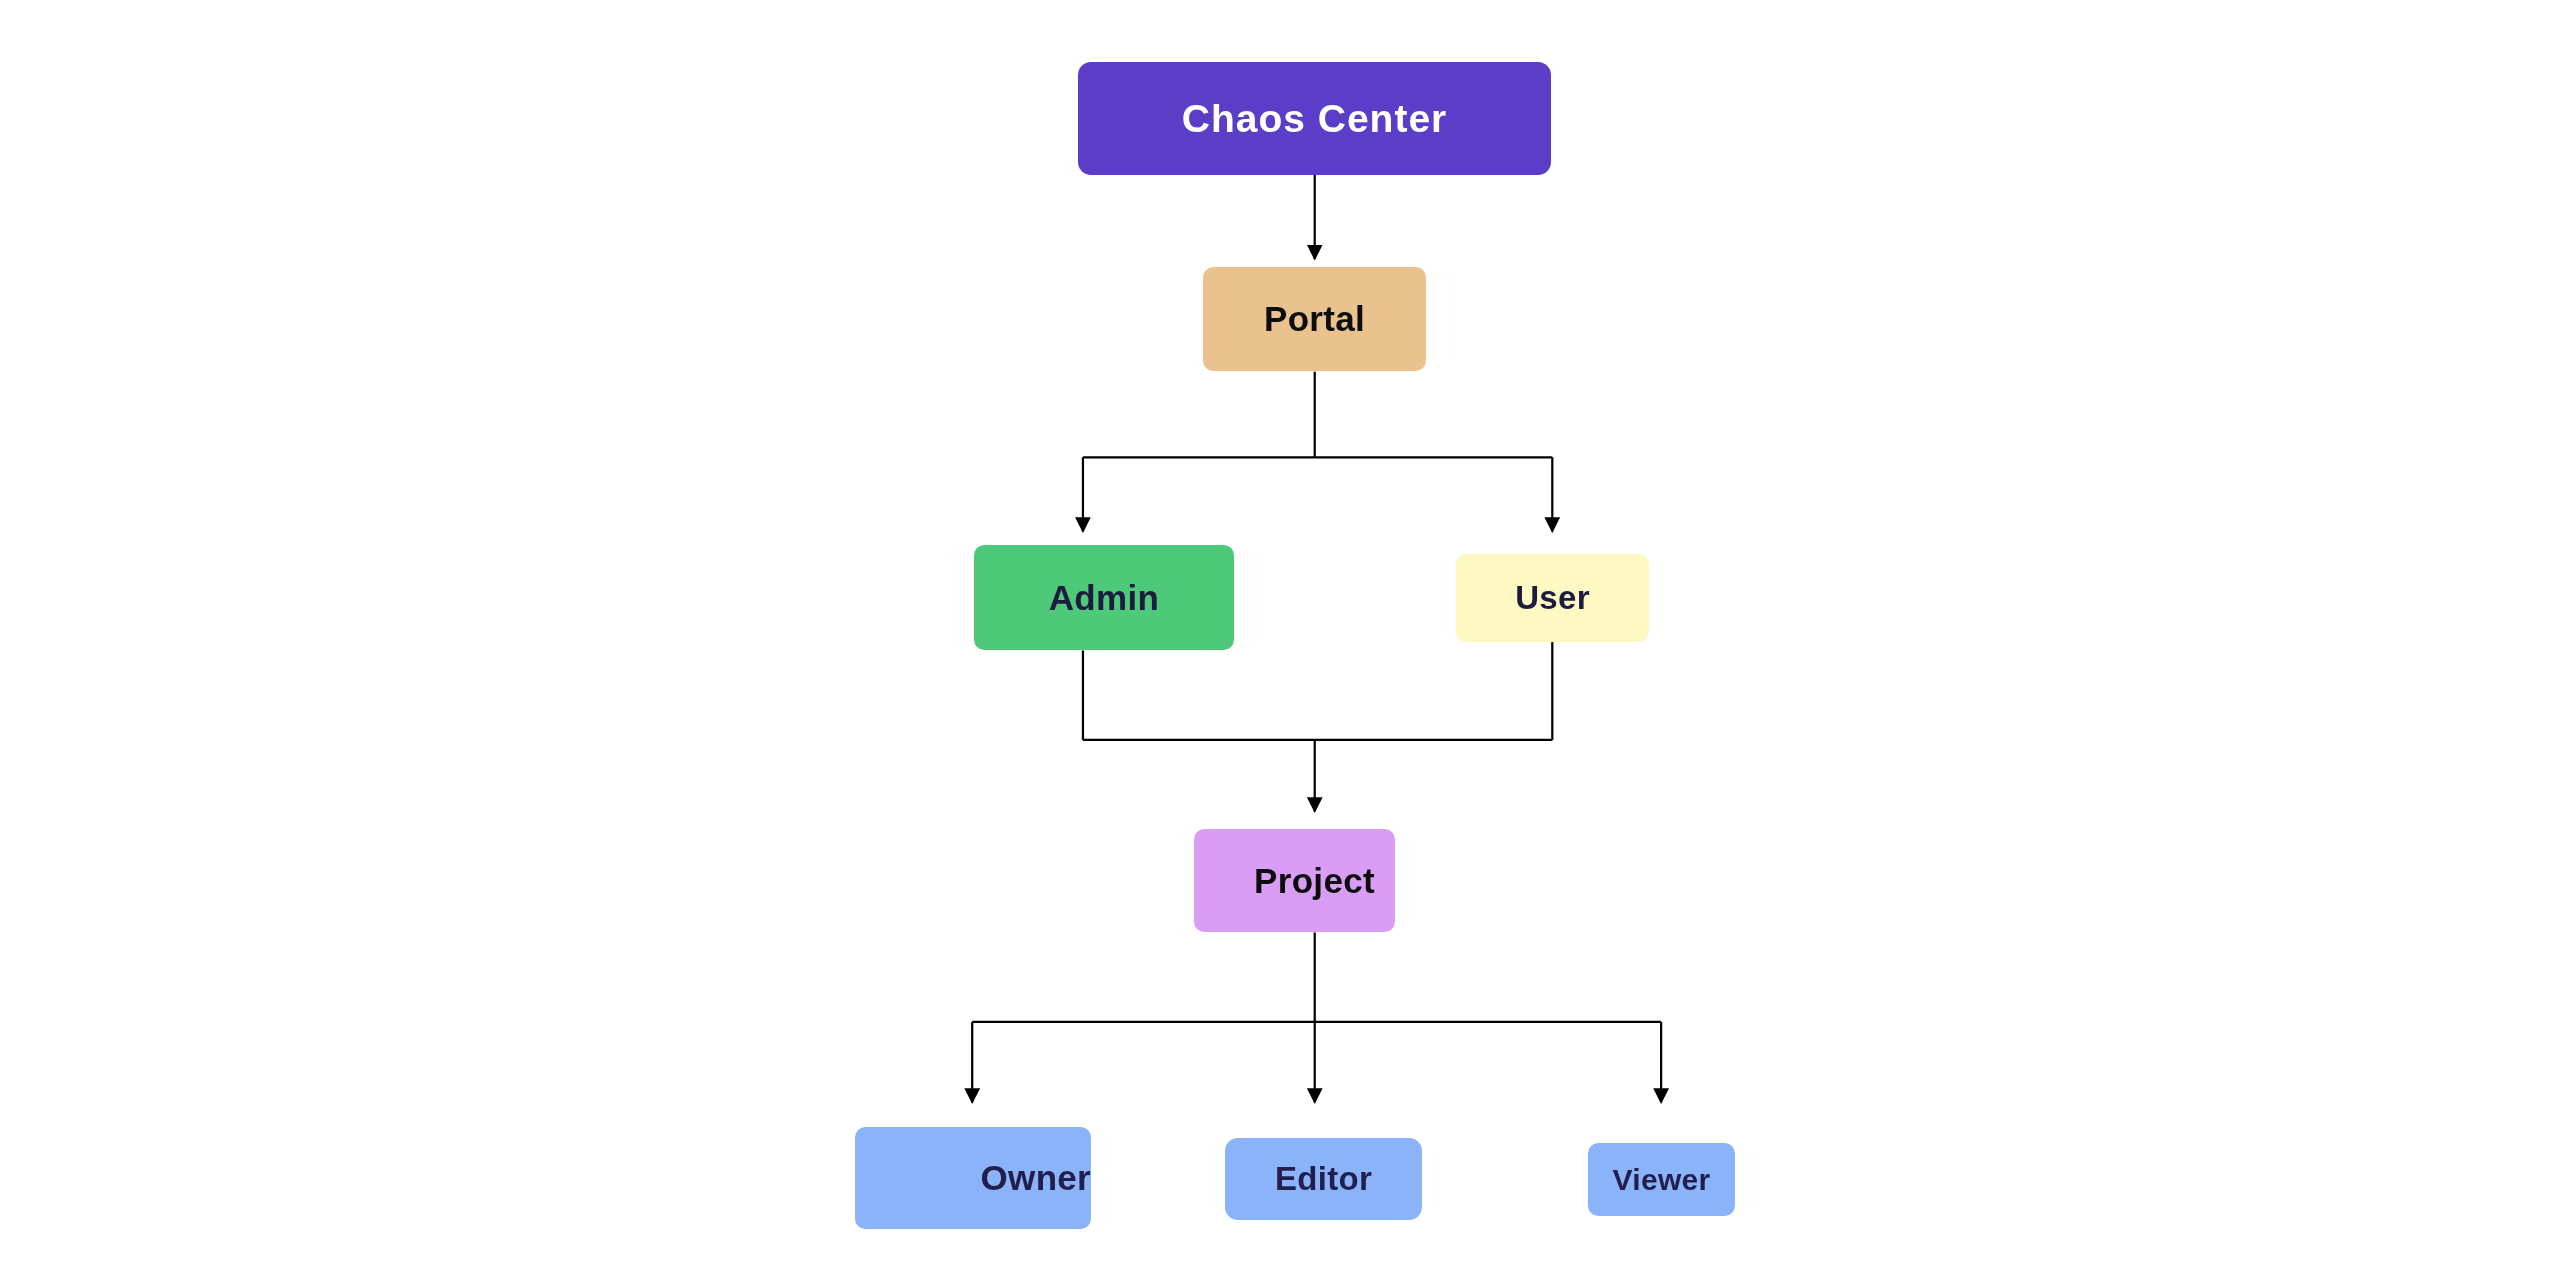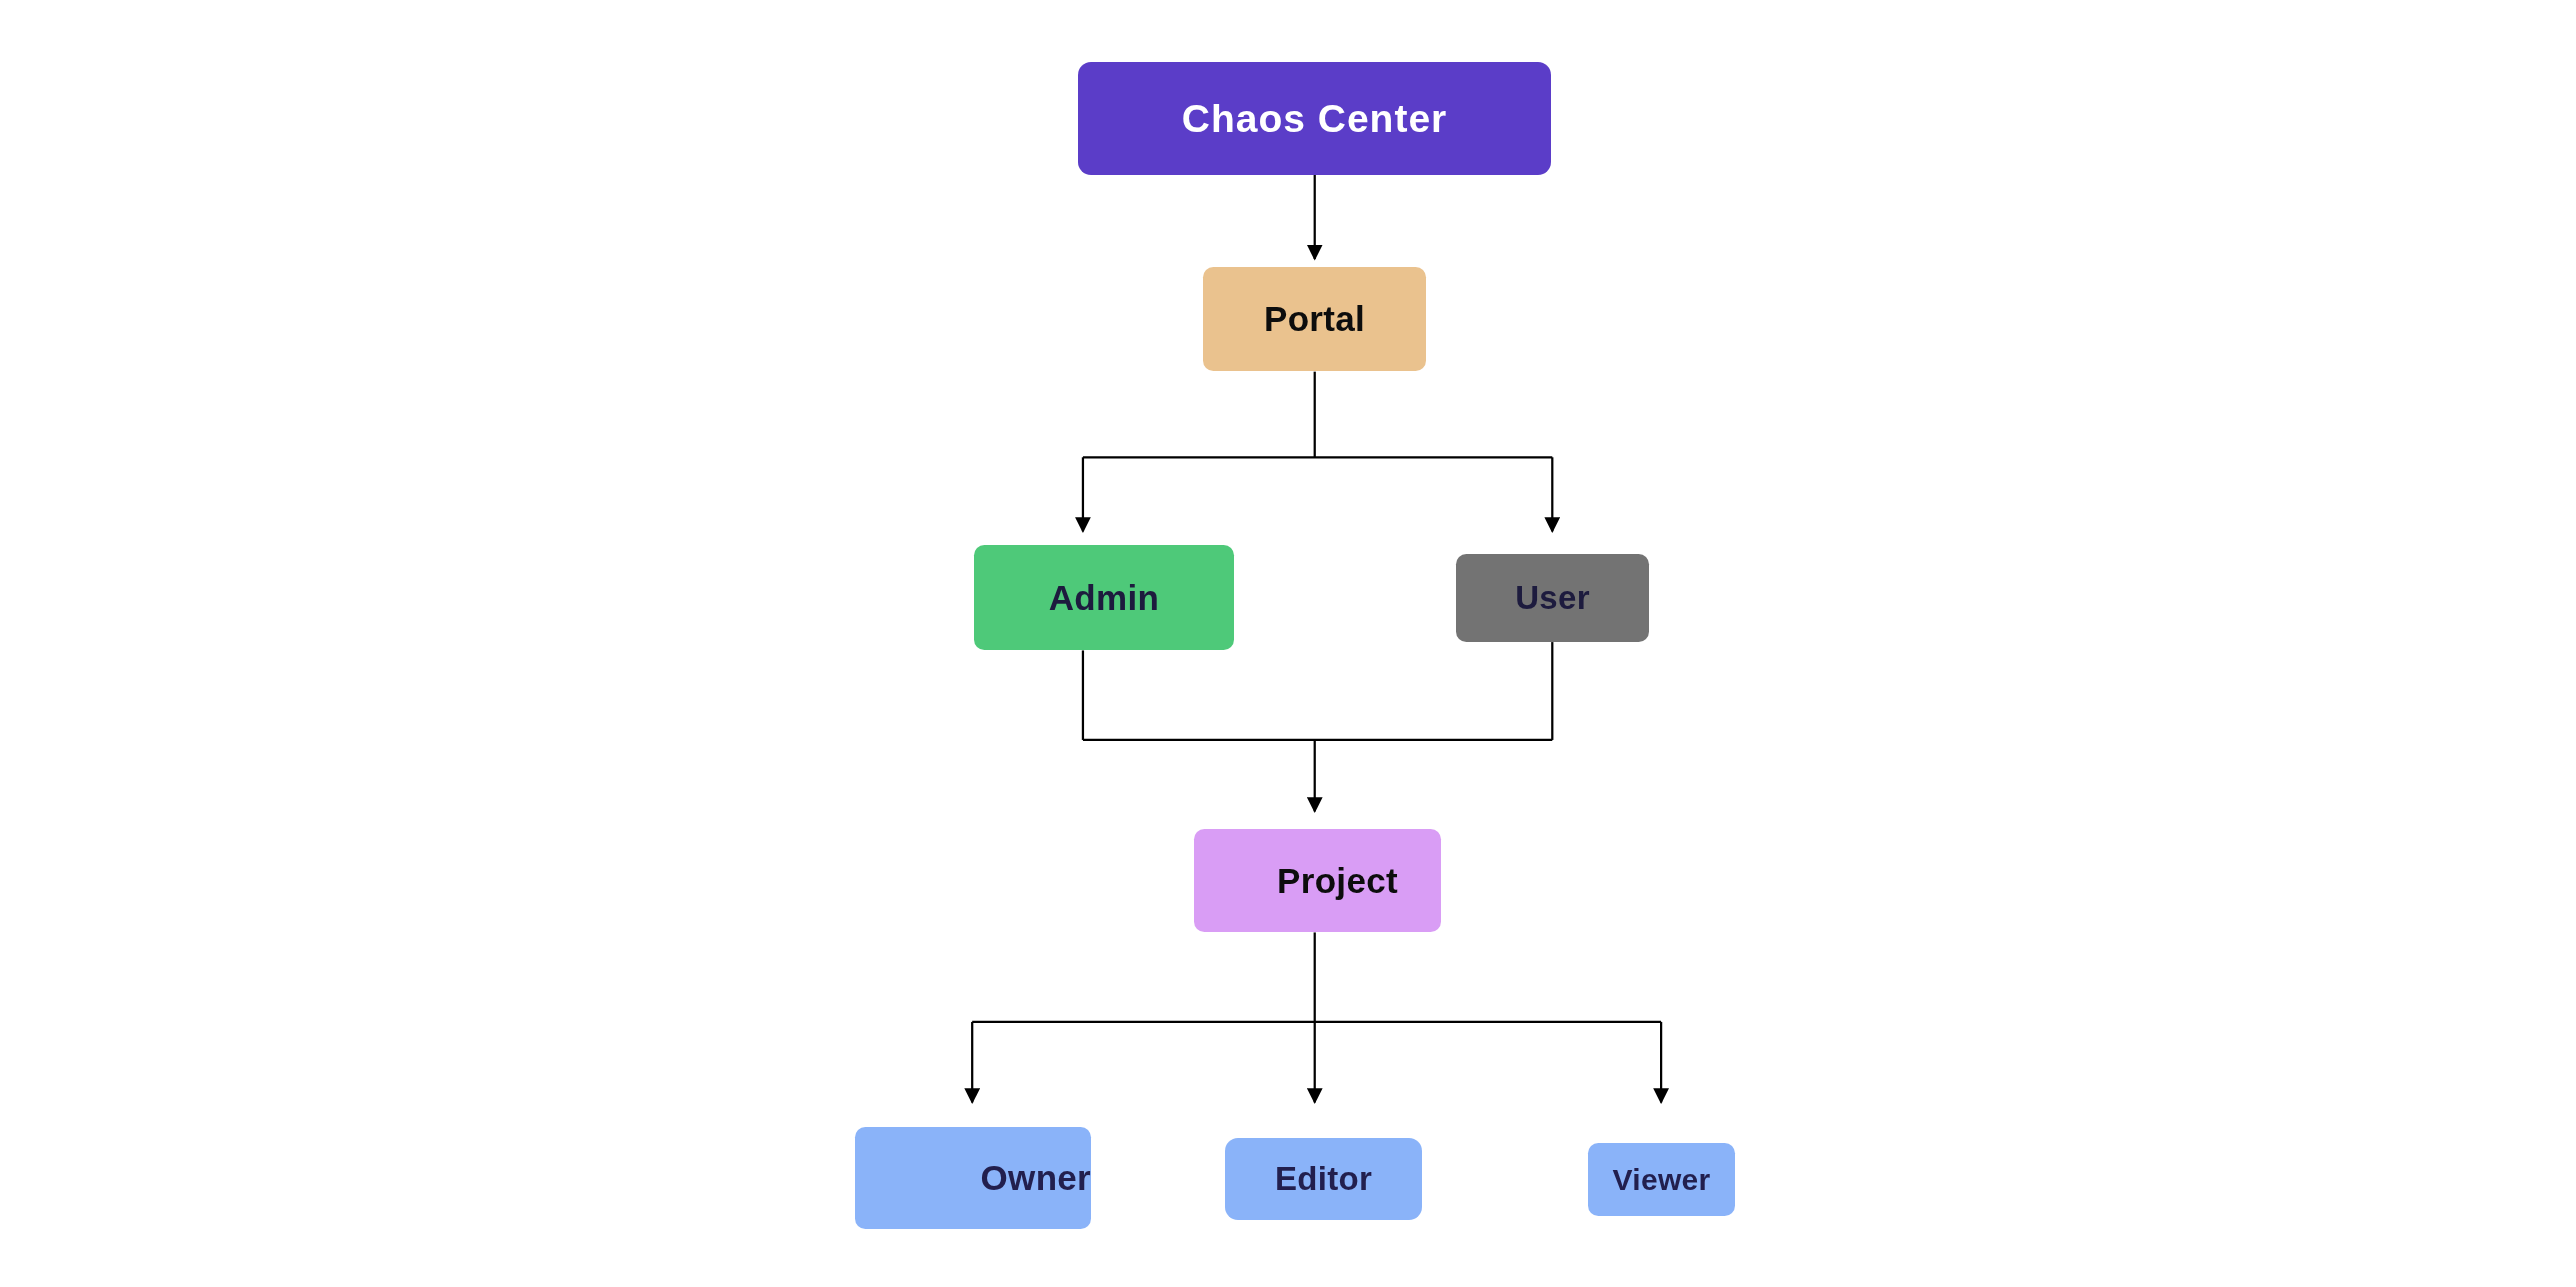--- a/index.html
+++ b/index.html
@@ -38,21 +38,21 @@
     box-sizing: border-box;
     font-weight: 600;
     letter-spacing: 0.3px;
     white-space: nowrap;
   }
   
   .n-chaos   { left: 1078px; top:   62px; width: 473px; height: 113px; font-size: 39px; font-weight: 700; letter-spacing: 1px; border-radius: 13px; }
   .n-portal  { left: 1203px; top:  267px; width: 223px; height: 104px; font-size: 35px; }
   .n-admin   { left: 974px; top:  545px; width: 260px; height: 105px; font-size: 35px; }
   .n-user    { left: 1456px; top:  554px; width: 193px; height: 88px; font-size: 33px; }
-  .n-project { left: 1194px; top: 829px; width: 247px; height: 103px; font-size: 35px; padding-left: 40px; }
+  .n-project { left: 1194px; top: 829px; width: 201px; height: 103px; font-size: 35px; padding-left: 40px; }
   .n-owner   { left: 855px; top: 1127px; width: 236px; height: 102px; font-size: 35px; justify-content: flex-end; }
   .n-editor  { left: 1225px; top: 1138px; width: 197px; height: 82px; font-size: 33px; }
   .n-viewer  { left: 1588px; top: 1143px; width: 147px; height: 73px; font-size: 30px; }
 </style>
 </head>
 <body>
 
 <div id="diagram-canvas">
 
   <svg id="edges-svg" viewBox="0 0 4001 2000" xmlns="http://www.w3.org/2000/svg">
@@ -86,21 +86,21 @@
   </div>
 
   <div class="node n-portal" style="background-color: rgb(234, 194, 142); color: rgb(13, 13, 13);">
     <span>Portal</span>
   </div>
 
   <div class="node n-admin" style="background-color: rgb(78, 201, 121); color: rgb(29, 27, 62);">
     <span>Admin</span>
   </div>
 
-  <div class="node n-user" style="background-color: #737373; color: rgb(29, 27, 62);">
+  <div class="node n-user" style="background-color: #fef9c3; color: rgb(29, 27, 62);">
     <span>User</span>
   </div>
 
   <div class="node n-project" style="background-color: rgb(217, 157, 245); color: rgb(13, 13, 13);">
     <span>Project</span>
   </div>
 
   <div class="node n-owner" style="background-color: rgb(138, 179, 249); color: rgb(34, 31, 78);">
     <span>Owner</span>
   </div>

